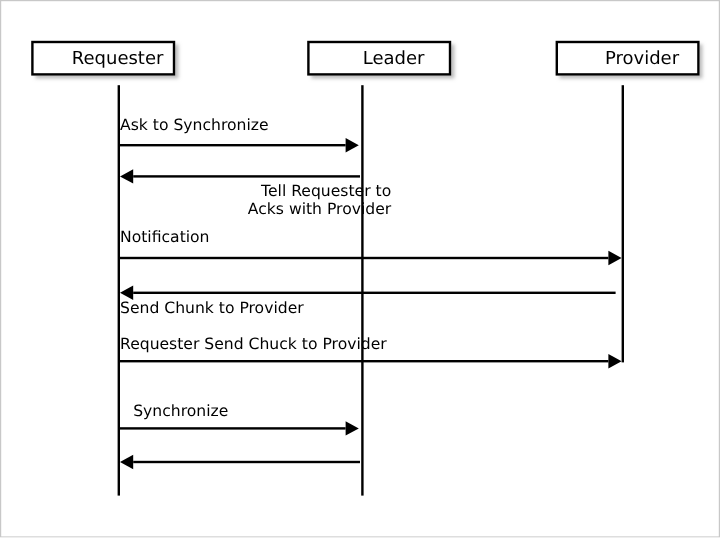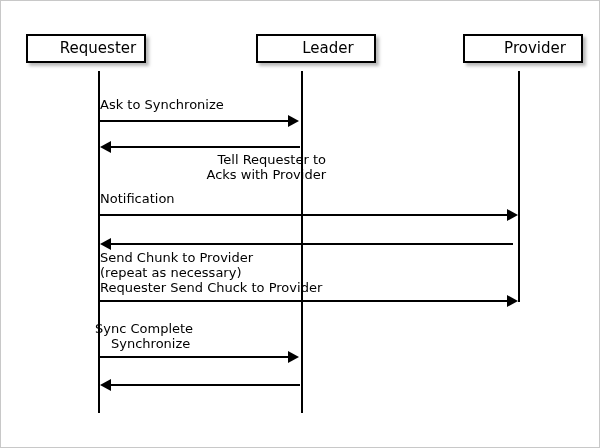--- a/index.html
+++ b/index.html
@@ -105,27 +105,25 @@
   <div class="msg-label left" style="left:105px; top:151px; width:220px;">Tell Requester to</div>
   <div class="msg-label left" style="left:105px; top:166px; width:220px;">Acks with Provider</div>
 
   <div class="msg-label center" style="left:99px; top:190px; width:416px;">Notification</div>
   <div class="msg-line" style="left:99px; top:213px; width:407px;"></div>
   <div class="arrowhead right" style="left:506px; top:208px;"></div>
 
   <div class="msg-line" style="left:110px; top:242px; width:402px;"></div>
   <div class="arrowhead left" style="left:99px; top:237px;"></div>
   <div class="msg-label center" style="left:99px; top:249px; width:416px;">Send Chunk to Provider</div>
-  <div class="msg-label center" style="left:99px; top:264px; width:416px;">(repeat as necessary)</div>
 
   <div class="msg-label center" style="left:99px; top:279px; width:416px;">Requester Send Chuck to Provider</div>
   <div class="msg-line" style="left:99px; top:299px; width:407px;"></div>
   <div class="arrowhead right" style="left:506px; top:294px;"></div>
 
-  <div class="msg-label center" style="left:94px; top:320px; width:199px;">Sync Complete</div>
   <div class="msg-label center" style="left:110px; top:335px; width:199px;">Synchronize</div>
   <div class="msg-line" style="left:99px; top:355px; width:188px;"></div>
   <div class="arrowhead right" style="left:287px; top:350px;"></div>
 
   <div class="msg-line" style="left:110px; top:383px; width:189px;"></div>
   <div class="arrowhead left" style="left:99px; top:378px;"></div>
 
 </div>
 
 </body></html>

